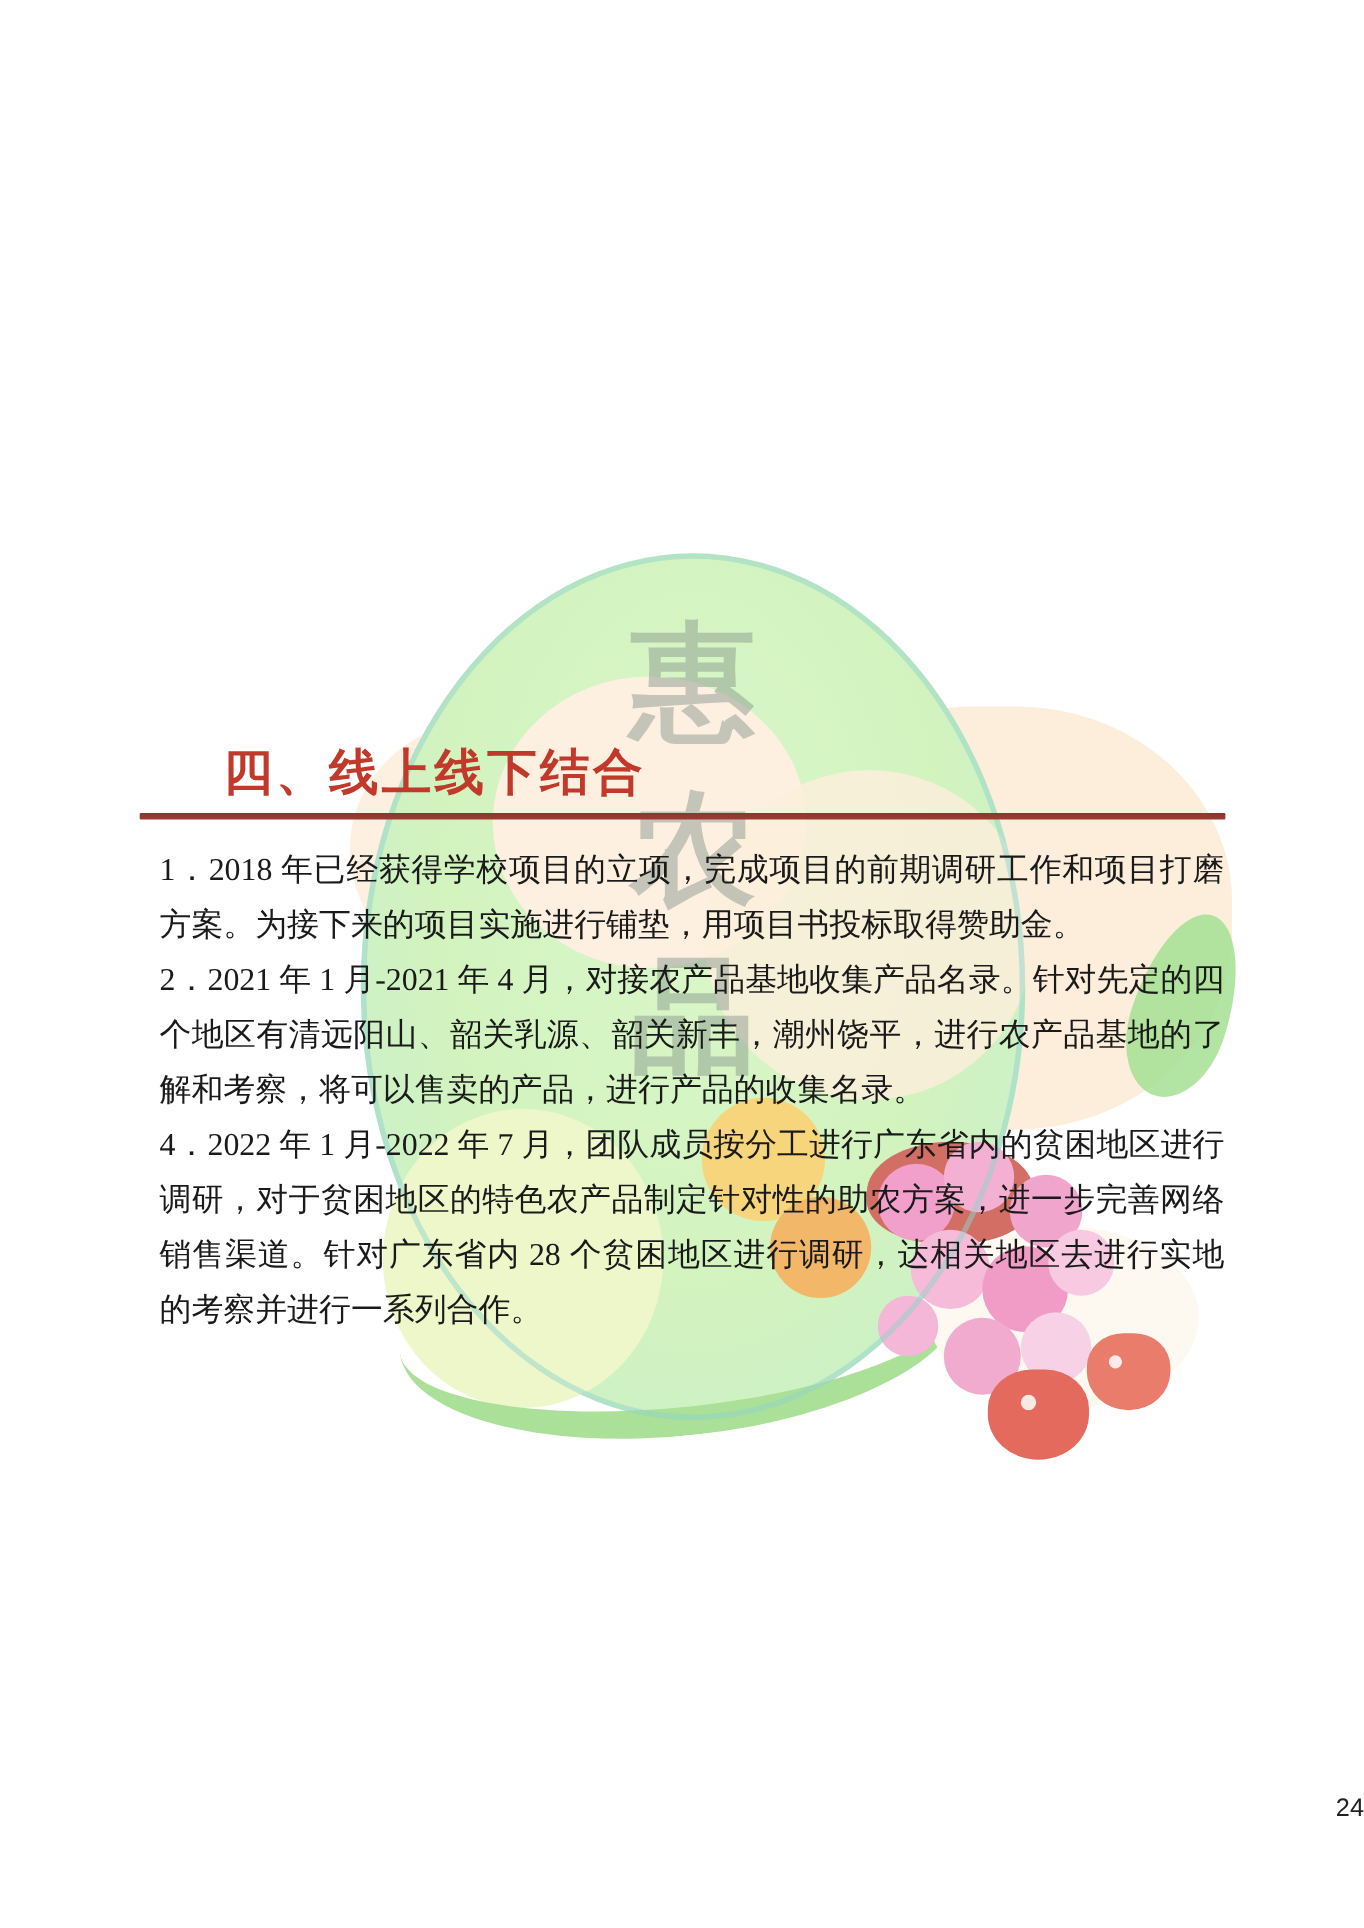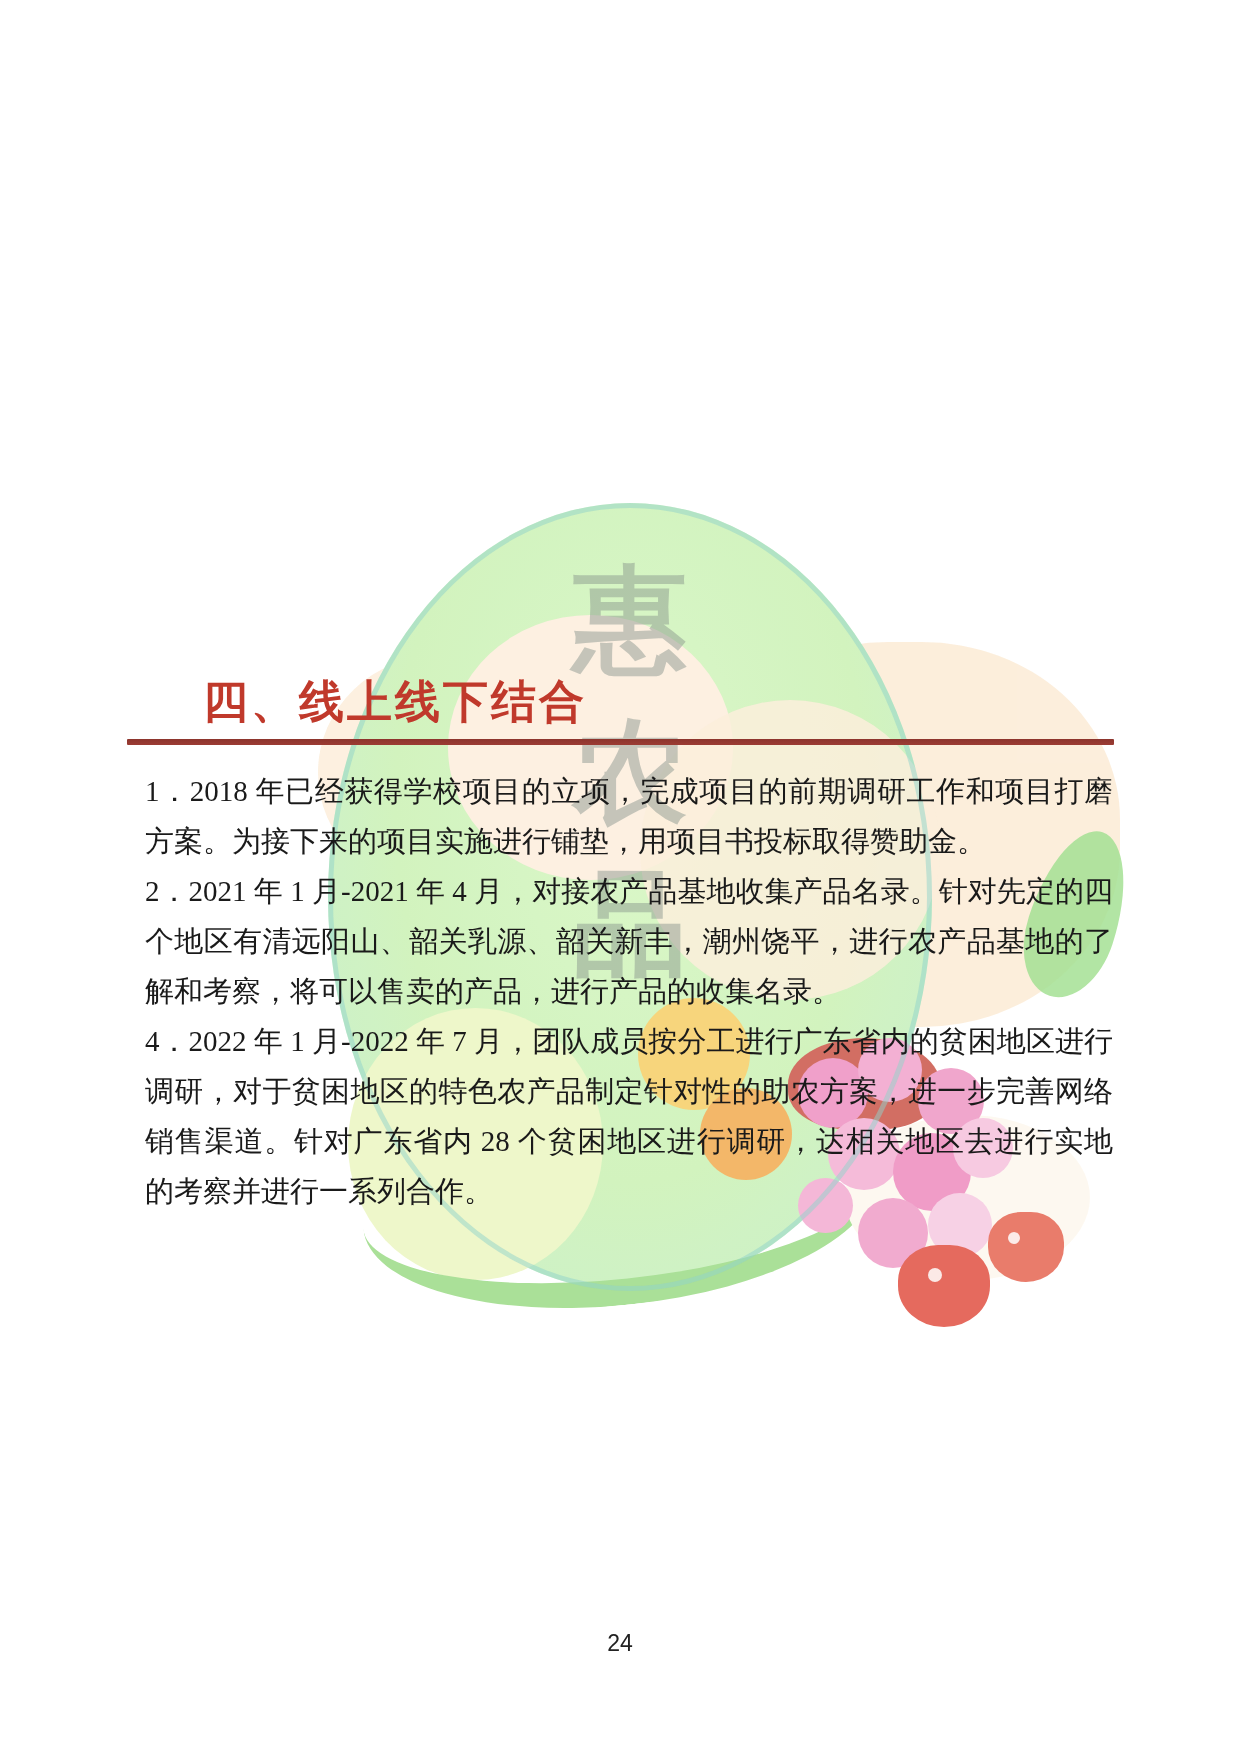--- a/index.html
+++ b/index.html
@@ -71,21 +71,21 @@
     background:linear-gradient(#8d352d, var(--rule-red,#9c3c34));
     border-radius:1px;
   }
   .plan-list {
     left:145px; top:766px; width:968px;
     font-size:29px; line-height:50px; text-align:justify;
   }
   .plan-item { margin:0; }
   .page-number {
     top:1630px; left:0; width:100%;
-    text-align:center; font-size:23px; color:#222;
+    text-align:right; font-size:23px; color:#222;
     font-family:"Liberation Sans","DejaVu Sans",sans-serif;
   }
 </style>
 </head>
 <body>
 
 <div class="page">
 
   <div class="watermark">
     <div class="wm-cream-right"></div>

